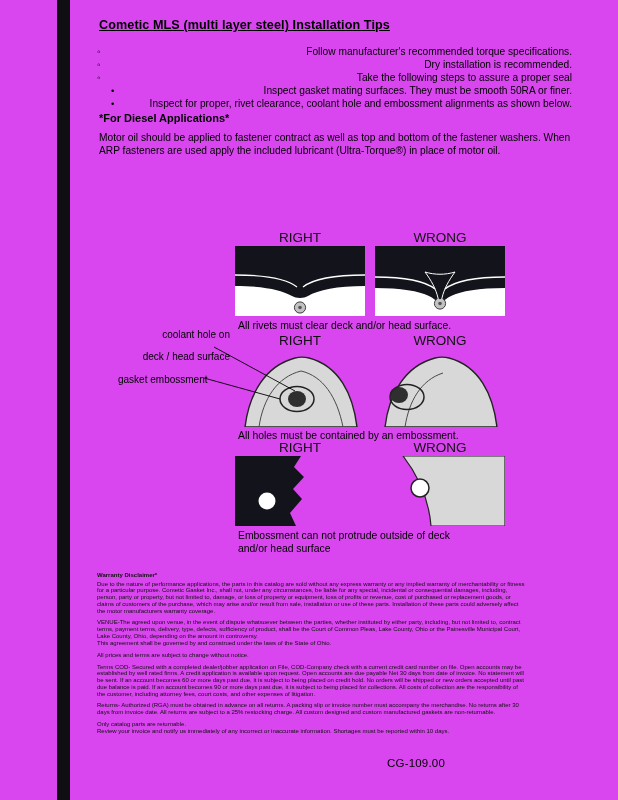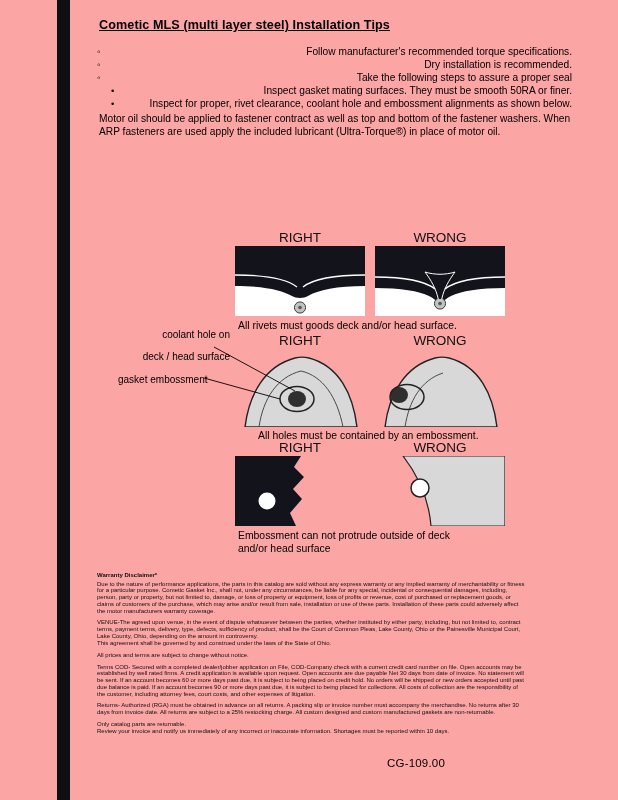--- a/index.html
+++ b/index.html
@@ -1,21 +1,21 @@
 <!DOCTYPE html>
 <html><head>
 <meta charset="utf-8">
 <style>
   html,body { margin:0; padding:0; }
   body {
     width:618px; height:800px; background:#ffffff;
     font-family:"Liberation Sans", sans-serif; color:#000;
     position:relative; overflow:hidden;
   }
-  .page { position:absolute; left:0; top:0; width:618px; height:800px; background:#fca5a5; }
+  .page { position:absolute; left:0; top:0; width:618px; height:800px; background:#d946ef; }
   .leftbar { position:absolute; left:57px; top:0; width:13px; height:800px; background:#0e0e13; }
 
   .title {
     position:absolute; left:99px; top:18px;
     font-size:12.6px; font-weight:bold; text-decoration:underline; letter-spacing:.1px;
   }
 
   .tips { position:absolute; left:97px; top:45px; width:475px; list-style:none; margin:0; padding:0; }
   .tips li { font-size:10.2px; line-height:13px; position:relative;text-align:right; }
   .tips li.l1 { padding-left:10px; }
@@ -52,20 +52,21 @@
 
   <ul class="tips">
     <li class="l1">Follow manufacturer's recommended torque specifications.</li>
     <li class="l1">Dry installation is recommended.</li>
     <li class="l1">Take the following steps to assure a proper seal</li>
     <li class="l2">Inspect gasket mating surfaces. They must be smooth 50RA or finer.</li>
     <li class="l2">Inspect for proper, rivet clearance, coolant hole and embossment alignments as shown below.</li>
   </ul>
 
   <div class="diesel">
+    <div class="diesel-h">*For Diesel Applications*</div>
     <p>Motor oil should be applied to fastener contract as well as top and bottom of the fastener washers. When ARP fasteners are used apply the included lubricant (Ultra-Torque®) in place of motor oil.</p>
   </div>
 
   <div class="figs">
 
     <div class="fig-label" style="left:235px; top:0;">RIGHT</div>
     <div class="fig-label" style="left:375px; top:0;">WRONG</div>
 
     <div class="fig-box" style="left:235px; top:16px;">
       <svg width="130" height="70" viewBox="0 0 130 70">
@@ -83,21 +84,21 @@
         <rect width="130" height="70" fill="#13131c"></rect>
         <path d="M0,70 L0,42 C26,42 44,45 54,50 C58,52 61,54 63,57 L67,57 C69,54 72,52 76,50 C86,45 104,42 130,42 L130,70 Z" fill="#ffffff"></path>
         <circle cx="65" cy="57.5" r="5.6" fill="#c2c2c2" stroke="#3c3c3c" stroke-width="1"></circle>
         <circle cx="65" cy="57.5" r="1.8" fill="#565656"></circle>
         <path d="M50,26 C56,34 61,43 63,52 C63.8,54.5 66.2,54.5 67,52 C69,43 74,34 80,26 C70,29 60,29 50,26 Z" fill="#13131c" stroke="#ffffff" stroke-width="1"></path>
         <path d="M0,31 C30,31 50,35 60,43" fill="none" stroke="#ffffff" stroke-width="1.3"></path>
         <path d="M130,31 C100,31 80,35 70,43" fill="none" stroke="#ffffff" stroke-width="1.3"></path>
       </svg>
     </div>
 
-    <div class="fig-caption" style="left:238px; top:89px; width:310px;">All rivets must goods deck and/or head surface.</div>
+    <div class="fig-caption" style="left:238px; top:89px; width:310px;">All rivets must clear deck and/or head surface.</div>
 
     <div class="fig-label" style="left:235px; top:103px;">RIGHT</div>
     <div class="fig-label" style="left:375px; top:103px;">WRONG</div>
 
     <div class="callout" style="left:142px; top:99px; text-align:right; width:88px;">coolant hole on</div>
     <div class="callout" style="left:130px; top:121px; text-align:right; width:100px;">deck / head surface</div>
     <div class="callout" style="left:118px; top:144px;">gasket embossment</div>
 
     <svg class="callout-lines" width="104" height="84" viewBox="0 0 104 84">
       <line x1="11" y1="8" x2="92" y2="52" stroke="#000000" stroke-width="0.9"></line>
@@ -115,21 +116,21 @@
 
     <div class="fig-box" style="left:375px; top:119px;">
       <svg width="130" height="78" viewBox="0 0 130 78">
         <path d="M10,78 C14,45 30,17 60,9 C64,8 70,8 74,9 C104,17 118,45 122,78 Z" stroke="#222222" stroke-width="1.4" fill="#d8d8d8"></path>
         <path d="M30,78 C34,52 46,31 68,24" fill="none" stroke="#4a4a4a" stroke-width="1"></path>
         <ellipse cx="24" cy="46" rx="9" ry="8" fill="#2f2f2f"></ellipse>
         <ellipse cx="32" cy="48" rx="17" ry="12.5" fill="none" stroke="#222222" stroke-width="1.5"></ellipse>
       </svg>
     </div>
 
-    <div class="fig-caption" style="left:238px; top:199px; width:310px;margin-left:20px;">All holes must be contained by an embossment.</div>
+    <div class="fig-caption" style="left:238px; top:199px; width:310px;">All holes must be contained by an embossment.</div>
 
     <div class="fig-label" style="left:235px; top:210px;">RIGHT</div>
     <div class="fig-label" style="left:375px; top:210px;">WRONG</div>
 
     <div class="fig-box" style="left:235px; top:226px;">
       <svg width="130" height="70" viewBox="0 0 130 70">
         <path d="M0,0 L66,0 L59,11 L69,21 L58,33 L67,43 L55,57 L61,70 L0,70 Z" fill="#13131c"></path>
         <circle cx="32" cy="45" r="8.5" fill="#ffffff"></circle>
       </svg>
     </div>

